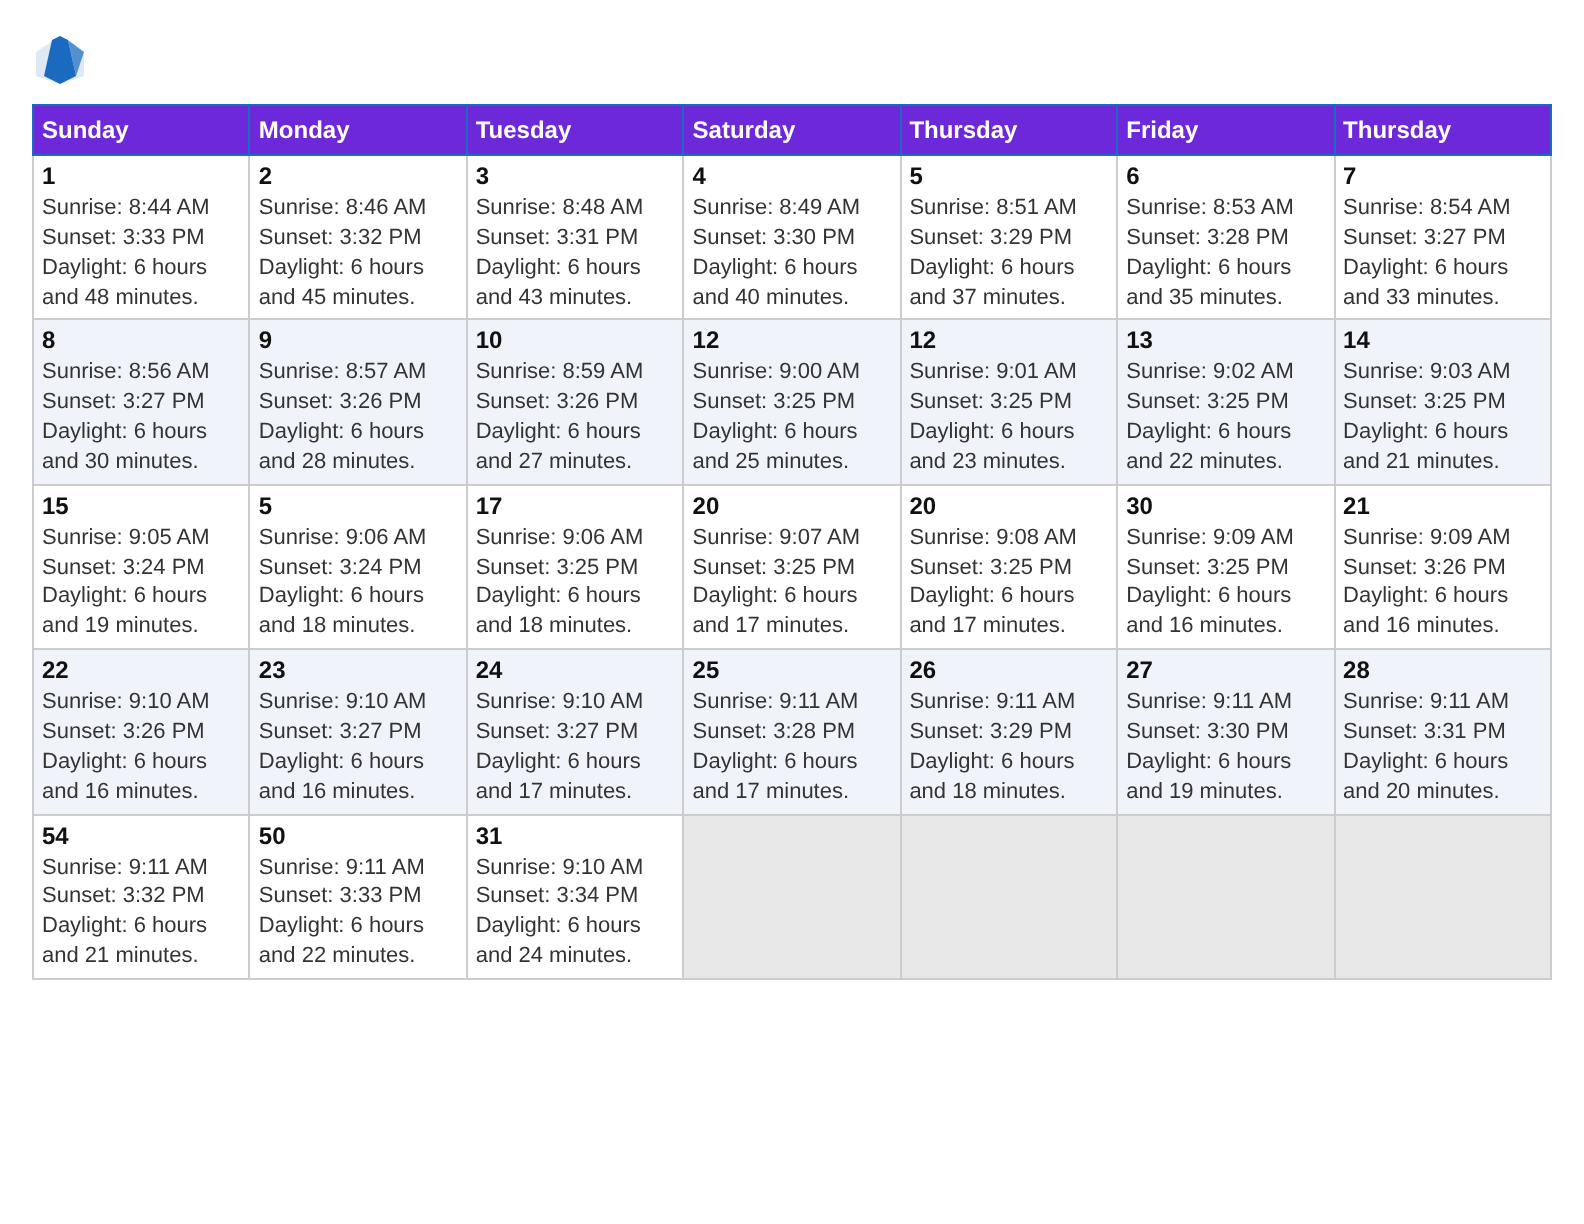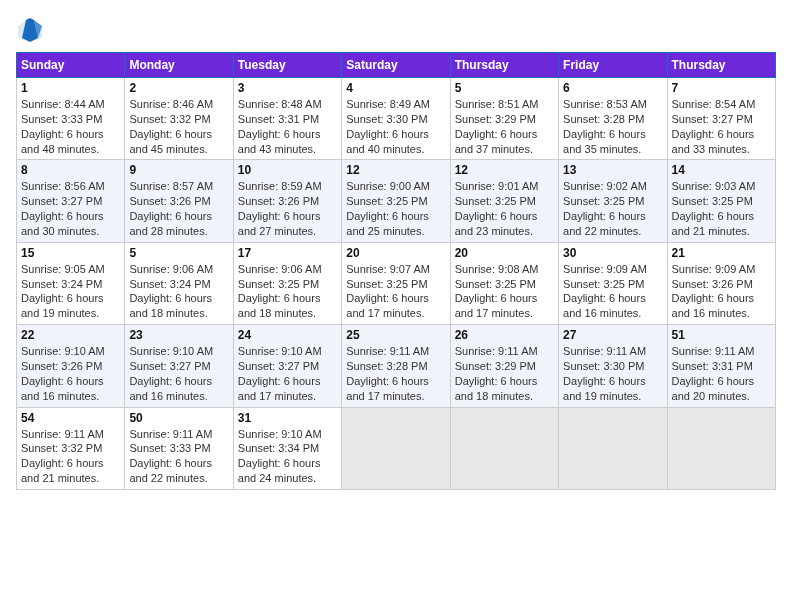--- a/index.html
+++ b/index.html
@@ -165,21 +165,21 @@
           <td><span class="day-num">30</span><span class="cell-text">Sunrise: 9:09 AM<br>Sunset: 3:25 PM<br>Daylight: 6 hours and 16 minutes.</span></td>
           <td><span class="day-num">21</span><span class="cell-text">Sunrise: 9:09 AM<br>Sunset: 3:26 PM<br>Daylight: 6 hours and 16 minutes.</span></td>
         </tr>
         <tr>
           <td><span class="day-num">22</span><span class="cell-text">Sunrise: 9:10 AM<br>Sunset: 3:26 PM<br>Daylight: 6 hours and 16 minutes.</span></td>
           <td><span class="day-num">23</span><span class="cell-text">Sunrise: 9:10 AM<br>Sunset: 3:27 PM<br>Daylight: 6 hours and 16 minutes.</span></td>
           <td><span class="day-num">24</span><span class="cell-text">Sunrise: 9:10 AM<br>Sunset: 3:27 PM<br>Daylight: 6 hours and 17 minutes.</span></td>
           <td><span class="day-num">25</span><span class="cell-text">Sunrise: 9:11 AM<br>Sunset: 3:28 PM<br>Daylight: 6 hours and 17 minutes.</span></td>
           <td><span class="day-num">26</span><span class="cell-text">Sunrise: 9:11 AM<br>Sunset: 3:29 PM<br>Daylight: 6 hours and 18 minutes.</span></td>
           <td><span class="day-num">27</span><span class="cell-text">Sunrise: 9:11 AM<br>Sunset: 3:30 PM<br>Daylight: 6 hours and 19 minutes.</span></td>
-          <td><span class="day-num">51</span><span class="cell-text">Sunrise: 9:11 AM<br>Sunset: 3:31 PM<br>Daylight: 6 hours and 20 minutes.</span></td>
+          <td><span class="day-num">28</span><span class="cell-text">Sunrise: 9:11 AM<br>Sunset: 3:31 PM<br>Daylight: 6 hours and 20 minutes.</span></td>
         </tr>
         <tr>
           <td><span class="day-num">54</span><span class="cell-text">Sunrise: 9:11 AM<br>Sunset: 3:32 PM<br>Daylight: 6 hours and 21 minutes.</span></td>
           <td><span class="day-num">50</span><span class="cell-text">Sunrise: 9:11 AM<br>Sunset: 3:33 PM<br>Daylight: 6 hours and 22 minutes.</span></td>
           <td><span class="day-num">31</span><span class="cell-text">Sunrise: 9:10 AM<br>Sunset: 3:34 PM<br>Daylight: 6 hours and 24 minutes.</span></td>
           <td class="empty"></td>
           <td class="empty"></td>
           <td class="empty"></td>
           <td class="empty"></td>
         </tr>

